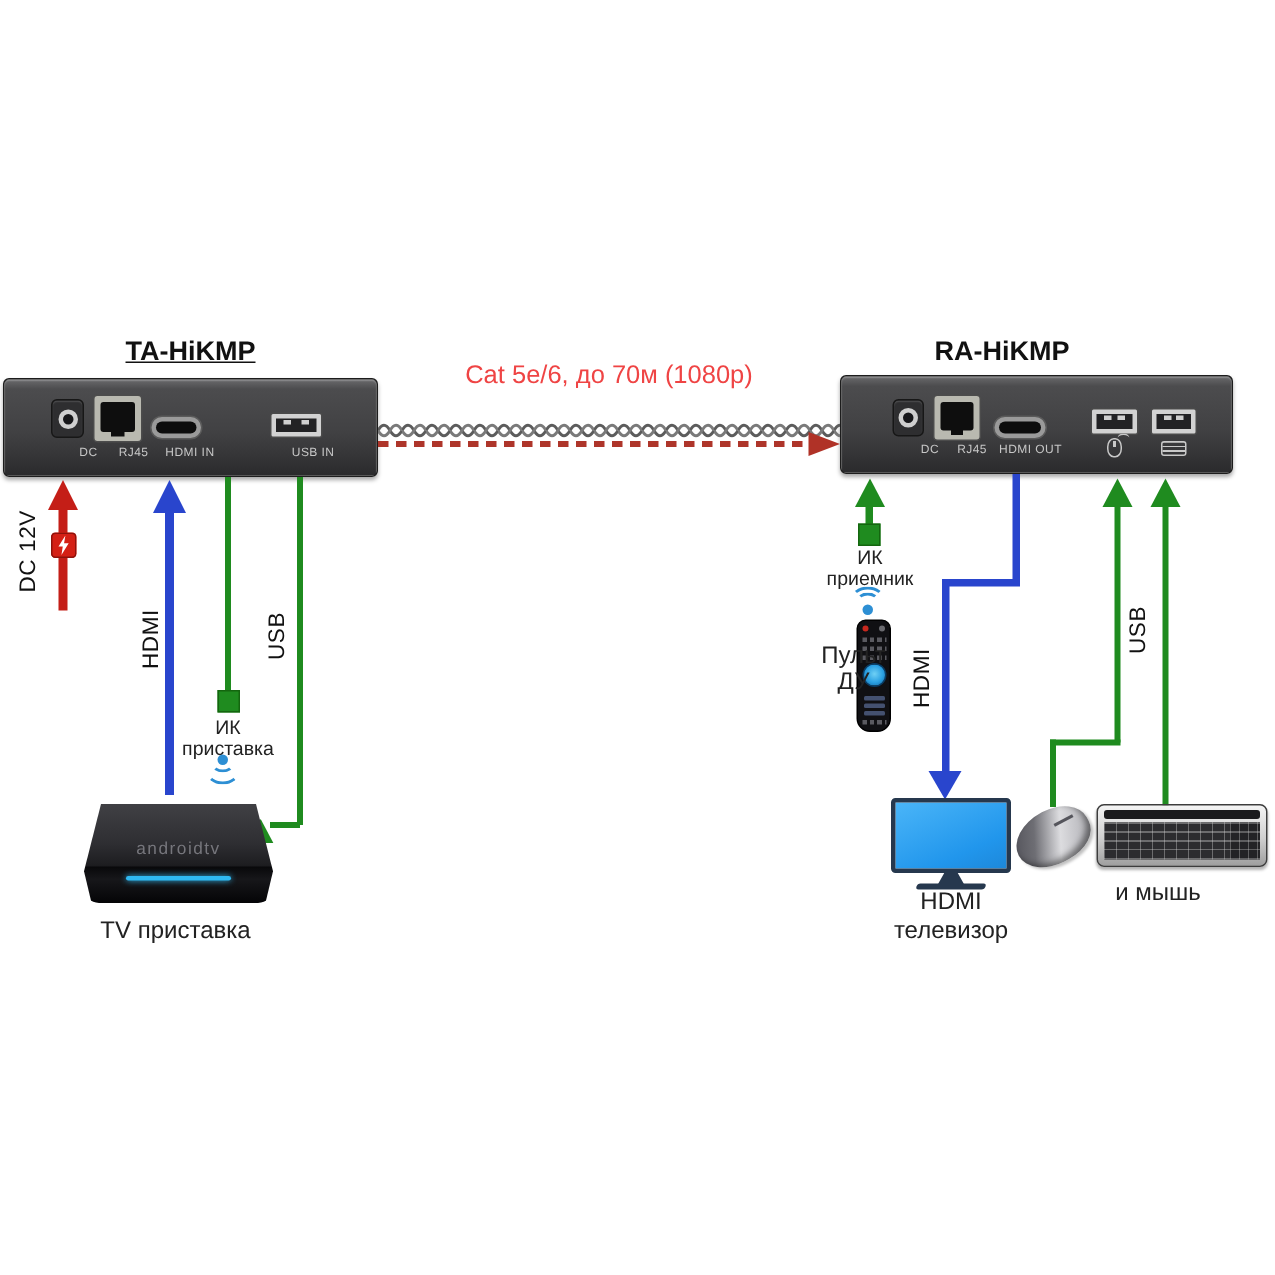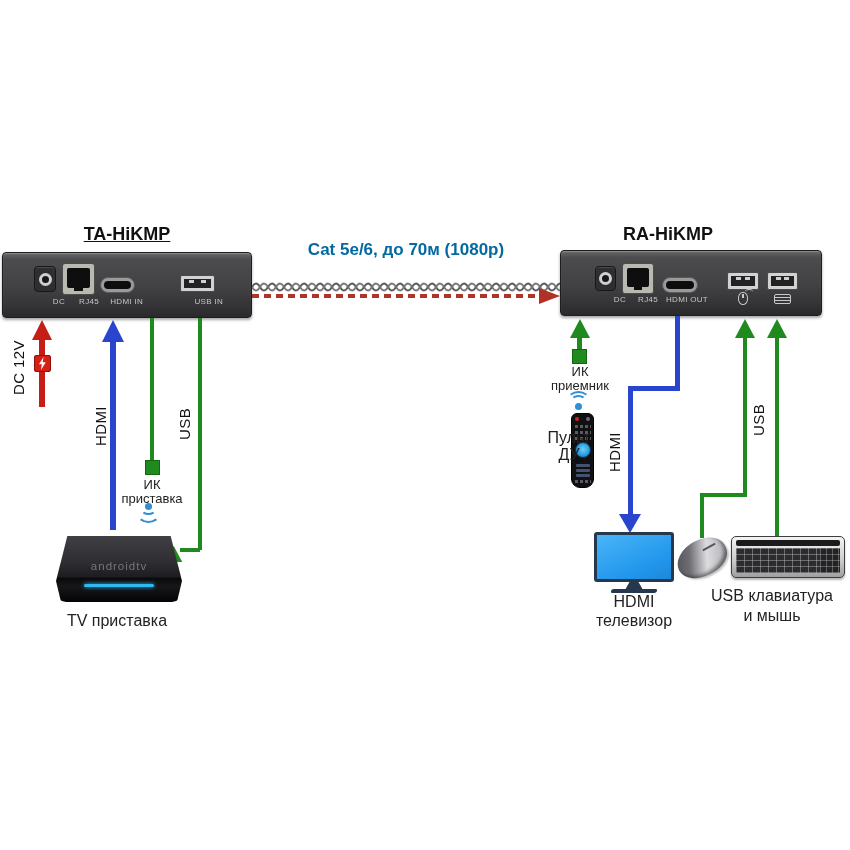--- a/index.html
+++ b/index.html
@@ -44,21 +44,21 @@
 
   
   .pmouse{position:absolute;width:10px;height:13px;border:1.5px solid #c9c9c9;border-radius:45% 45% 45% 45%;}
   .pmouse .mid{position:absolute;left:50%;top:1px;width:1.5px;height:4px;margin-left:-0.75px;background:#c9c9c9;}
   .pmouse .tail{position:absolute;right:-6px;top:-4px;width:8px;height:6px;border-top:1.5px solid #c9c9c9;border-radius:50%;}
   .pkbd{position:absolute;width:17px;height:10px;border:1.5px solid #c9c9c9;border-radius:2px;
         background:repeating-linear-gradient(0deg,transparent 0 2px,#c9c9c9 2px 3px);}
 
   
   .cable-svg{position:absolute;left:252px;top:278px;}
-  .cable-specs{position:absolute;left:252px;width:308px;top:240px;text-align:center;font-size:17px;line-height:19px;color:#0369a1;font-weight:bold;}
+  .cable-specs{position:absolute;left:252px;width:308px;top:240px;text-align:center;font-size:17px;line-height:19px;color:#ef4444;}
 
   
   .vshaft,.hshaft{position:absolute;}
   .tri{position:absolute;width:0;height:0;}
   .tri.up.green{border-left:10px solid transparent;border-right:10px solid transparent;border-bottom:19px solid var(--green);}
   .tri.up.red{border-left:10px solid transparent;border-right:10px solid transparent;border-bottom:20px solid var(--red);}
   .tri.up.blue{border-left:11px solid transparent;border-right:11px solid transparent;border-bottom:22px solid var(--blue);}
   .tri.down.blue{border-left:11px solid transparent;border-right:11px solid transparent;border-top:19px solid var(--blue);}
   .tri.left.green{border-top:9px solid transparent;border-bottom:9px solid transparent;border-right:17px solid var(--green);}
 
@@ -296,17 +296,16 @@
     <div class="body"></div>
     <div class="btn"></div>
   </div>
 
   <div class="kbd">
     <div class="frow"></div>
     <div class="keys"></div>
     <div class="numpad"></div>
   </div>
   <div class="cap big" style="left:697px;width:150px;top:586px;">
-    <div>USB клавиатура</div>
     <div>и мышь</div>
   </div>
 
 </div>
 
 </body></html>

